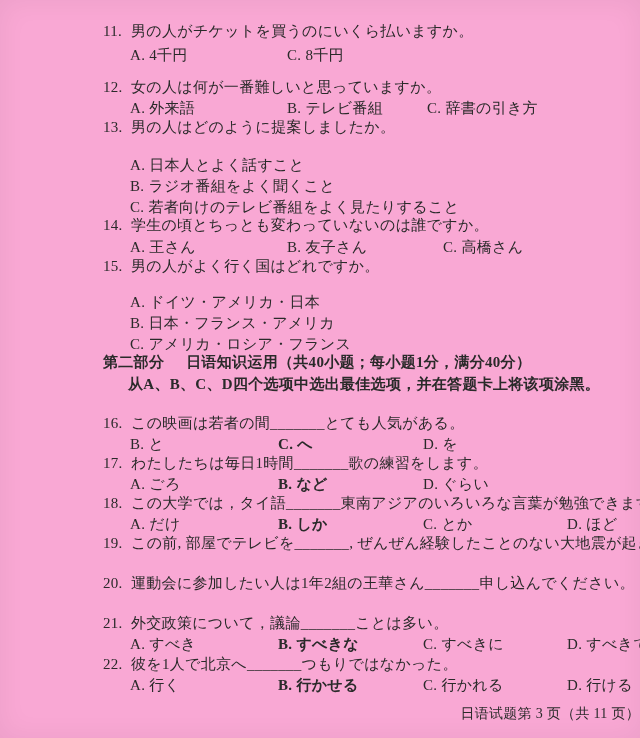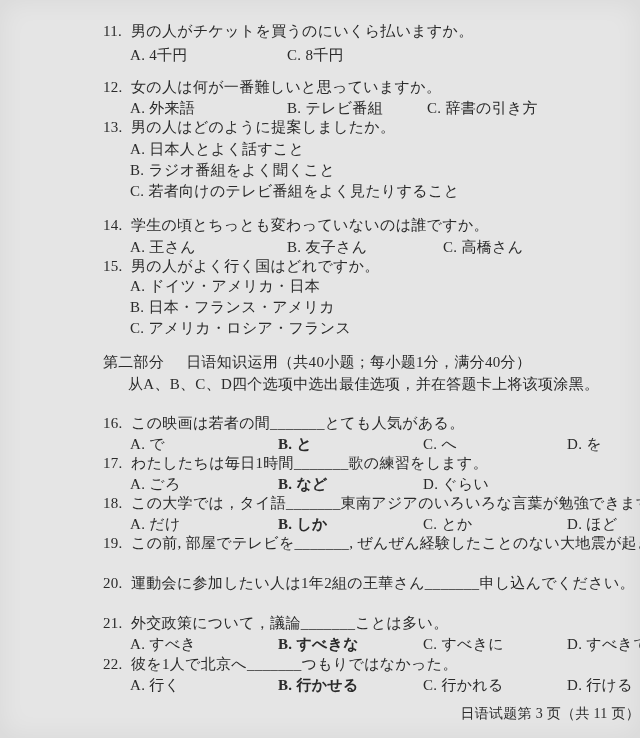--- a/index.html
+++ b/index.html
@@ -1,42 +1,42 @@
 <!DOCTYPE html>
 <html><head>
 <meta charset="utf-8">
 <style>
   html, body { margin: 0; padding: 0; background: #ffffff; }
   .page {
     position: relative;
     width: 640px;
     height: 738px;
-    background: #e5e5e5;
+    background: #f9a8d4;
     box-shadow: inset 0 0 28px rgba(0,0,0,0.06);
     font-family: "Liberation Serif", "DejaVu Serif", serif;
     overflow: hidden;
   }
   .line {
     position: absolute;
     white-space: nowrap;
     font-size: 15px;
     color: #2a2a2a;
     letter-spacing: 0.3px;
   }
   .qline { left: 103px; }
   .num { display: inline-block; min-width: 28px; }
-  .optline { left: 130px; }
+  .optline { left: 130px; margin-top: 16px; }
   .opt-row { left: 130px; display: flex; gap: 40px; }
   .c3 > span:nth-child(1) { display:inline-block; width: 117px; }
   .c3 > span:nth-child(2) { display:inline-block; width: 116px; }
   .c3b > span:nth-child(2) { width: 100px; }
   .c4 > span:nth-child(1) { display:inline-block; width: 108px; }
   .c4 > span:nth-child(2) { display:inline-block; width: 105px; font-weight: bold; }
   .c4 > span:nth-child(3) { display:inline-block; width: 104px; }
-  .bold { font-weight: normal; }
+  .bold { font-weight: bold; }
   .hgap { display: inline-block; width: 22px; }
   .footer {
     left: 0;
     width: 100%;
     text-align: right;
     font-size: 14px;
     color: #2a2a2a;
   }
 </style>
 </head>
@@ -72,21 +72,20 @@
   <div class="line qline" style="top:257px"><span class="num">15.</span><span>男の人がよく行く国はどれですか。</span></div>
   <div class="line optline" style="top:277px"><span>A. ドイツ・アメリカ・日本</span></div>
   <div class="line optline" style="top:298px"><span>B. 日本・フランス・アメリカ</span></div>
   <div class="line optline" style="top:319px"><span>C. アメリカ・ロシア・フランス</span></div>
 
   <div class="line bold" style="top:353px;left:103px"><span>第二部分</span><span class="hgap"></span><span>日语知识运用（共40小题；每小题1分，满分40分）</span></div>
   <div class="line bold" style="top:375px;left:128px">从A、B、C、D四个选项中选出最佳选项，并在答题卡上将该项涂黑。</div>
 
   <div class="line qline" style="top:414px"><span class="num">16.</span><span>この映画は若者の間_______とても人気がある。</span></div>
   <div class="line opt-row c4" style="top:435px">
-    <span>A. で</span>
     <span>B. と</span>
     <span>C. へ</span>
     <span>D. を</span>
   </div>
 
   <div class="line qline" style="top:454px"><span class="num">17.</span><span>わたしたちは毎日1時間_______歌の練習をします。</span></div>
   <div class="line opt-row c4" style="top:475px">
     <span>A. ごろ</span>
     <span>B. など</span>
     <span>D. ぐらい</span>

